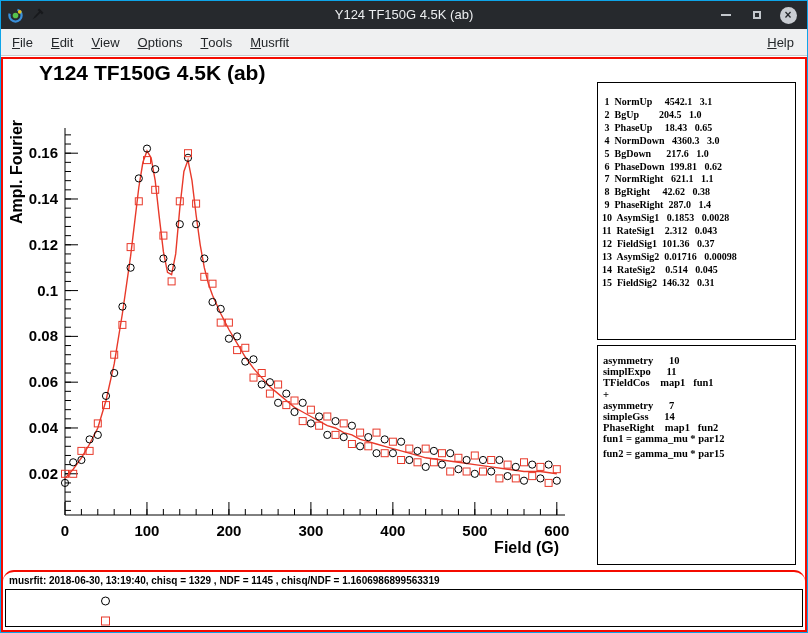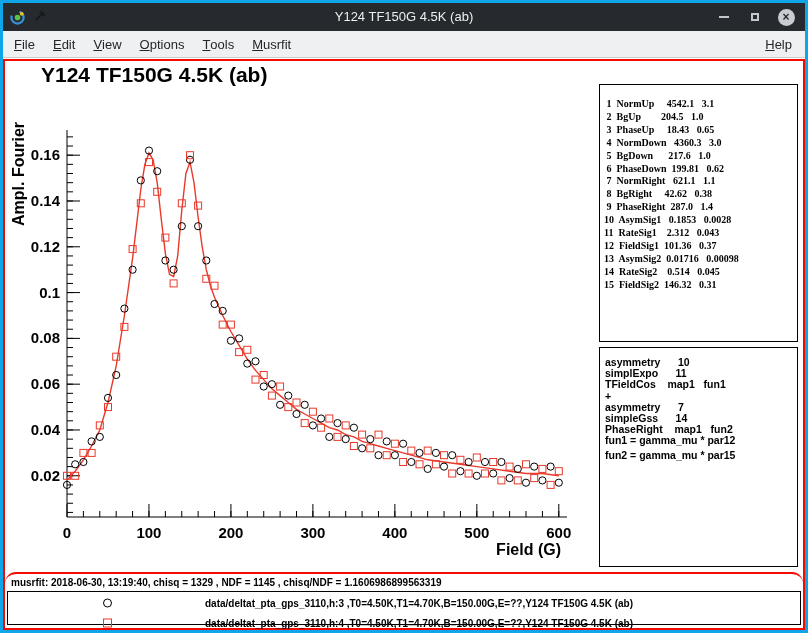--- a/index.html
+++ b/index.html
@@ -1,18 +1,18 @@
 <!DOCTYPE html>
 <html><head>
 <meta charset="utf-8">
 <style>
   html,body{margin:0;padding:0;background:#3a3d42;}
   .window{position:relative;width:808px;height:633px;background:#fff;
     font-family:"Liberation Sans",sans-serif;overflow:hidden;box-sizing:border-box;
-    border:3px solid #0ea5e9;}
+    border:1px solid #0ea5e9;}
   
   .titlebar{position:absolute;top:0;left:0;right:0;height:28px;background:#26292d;
     display:flex;align-items:center;}
   .tb-icons{display:flex;align-items:center;gap:7px;padding-left:7px;z-index:2;}
   .tb-title{position:absolute;left:0;right:0;top:0;height:28px;line-height:28px;
     text-align:center;font-size:13px;color:#eceef0;}
   .tb-buttons{margin-left:auto;display:flex;align-items:center;gap:13px;
     padding-right:10px;z-index:2;}
   .tb-btn{width:18px;height:18px;display:flex;align-items:center;justify-content:center;
     background:transparent;border:none;padding:0;cursor:default;}
@@ -36,21 +36,21 @@
   .plot-title{position:absolute;left:36px;top:2px;font-size:21px;font-weight:bold;color:#000;
     white-space:nowrap;}
   .plot-svg{position:absolute;left:0;top:0;}
   .plot-svg text{font-family:"Liberation Sans",sans-serif;font-weight:bold;fill:#000;stroke:none;}
   .param-box{position:absolute;left:594px;top:23px;width:199px;height:258px;
     border:1px solid #000;box-sizing:border-box;padding:13px 0 0 4px;
     font-family:Liberation Serif, serif;font-size:10px;
     font-weight:bold;line-height:12.9px;white-space:pre;color:#000;overflow:hidden;}
   .theory-box{position:absolute;left:594px;top:286px;width:199px;height:220px;
     border:1px solid #000;box-sizing:border-box;padding:9px 0 0 5px;
-    font-family:Liberation Sans, sans-serif;font-size:10.5px;
+    font-family:Liberation Serif, serif;font-size:10.5px;
     font-weight:bold;line-height:11.2px;white-space:pre;color:#000;overflow:hidden;}
   .fun-line{}
   .fun-line + .fun-line{margin-top:3px;}
   
   .bottom-pad{position:absolute;left:0;right:0;top:511px;bottom:0;
     border-top:2px solid #f40b00;background:#fff;border-radius:11px;}
   .fit-info{position:absolute;left:6px;top:3px;font-size:10px;font-weight:bold;color:#000;
     white-space:nowrap;}
   .legend-box{position:absolute;left:2px;right:2px;top:17px;bottom:3px;
     border:1px solid #000;}
@@ -355,23 +355,21 @@
         </svg>
       <div class="plot-title">Y124 TF150G 4.5K (ab)</div>
       <div class="param-box"><div> 1  NormUp     4542.1   3.1</div><div> 2  BgUp        204.5   1.0</div><div> 3  PhaseUp     18.43   0.65</div><div> 4  NormDown   4360.3   3.0</div><div> 5  BgDown      217.6   1.0</div><div> 6  PhaseDown  199.81   0.62</div><div> 7  NormRight   621.1   1.1</div><div> 8  BgRight     42.62   0.38</div><div> 9  PhaseRight  287.0   1.4</div><div>10  AsymSig1   0.1853   0.0028</div><div>11  RateSig1    2.312   0.043</div><div>12  FieldSig1  101.36   0.37</div><div>13  AsymSig2  0.01716   0.00098</div><div>14  RateSig2    0.514   0.045</div><div>15  FieldSig2  146.32   0.31</div></div>
       <div class="theory-box"><div>asymmetry      10</div><div>simplExpo      11</div><div>TFieldCos    map1   fun1</div><div>+</div><div>asymmetry      7</div><div>simpleGss      14</div><div>PhaseRight    map1   fun2</div><div class="fun-line">fun1 = gamma_mu * par12</div><div class="fun-line">fun2 = gamma_mu * par15</div></div>
     </div>
     <div class="bottom-pad">
       <div class="fit-info">musrfit: 2018-06-30, 13:19:40, chisq = 1329 , NDF = 1145 , chisq/NDF = 1.1606986899563319</div>
       <div class="legend-box">
           <div class="legend-row">
             <span class="legend-marker marker-circle" style="border-color: rgb(0, 0, 0);"></span>
-            <span class="legend-label">data/deltat_pta_gps_3110,h:3 ,T0=4.50K,T1=4.70K,B=150.00G,E=??,Y124 TF150G 4.5K (ab)</span>
           </div>
           <div class="legend-row">
             <span class="legend-marker marker-square" style="border-color: rgb(232, 57, 42);"></span>
-            <span class="legend-label">data/deltat_pta_gps_3110,h:4 ,T0=4.50K,T1=4.70K,B=150.00G,E=??,Y124 TF150G 4.5K (ab)</span>
           </div>
         </div>
     </div>
   </div>
 
 </div>
 
 </body></html>

